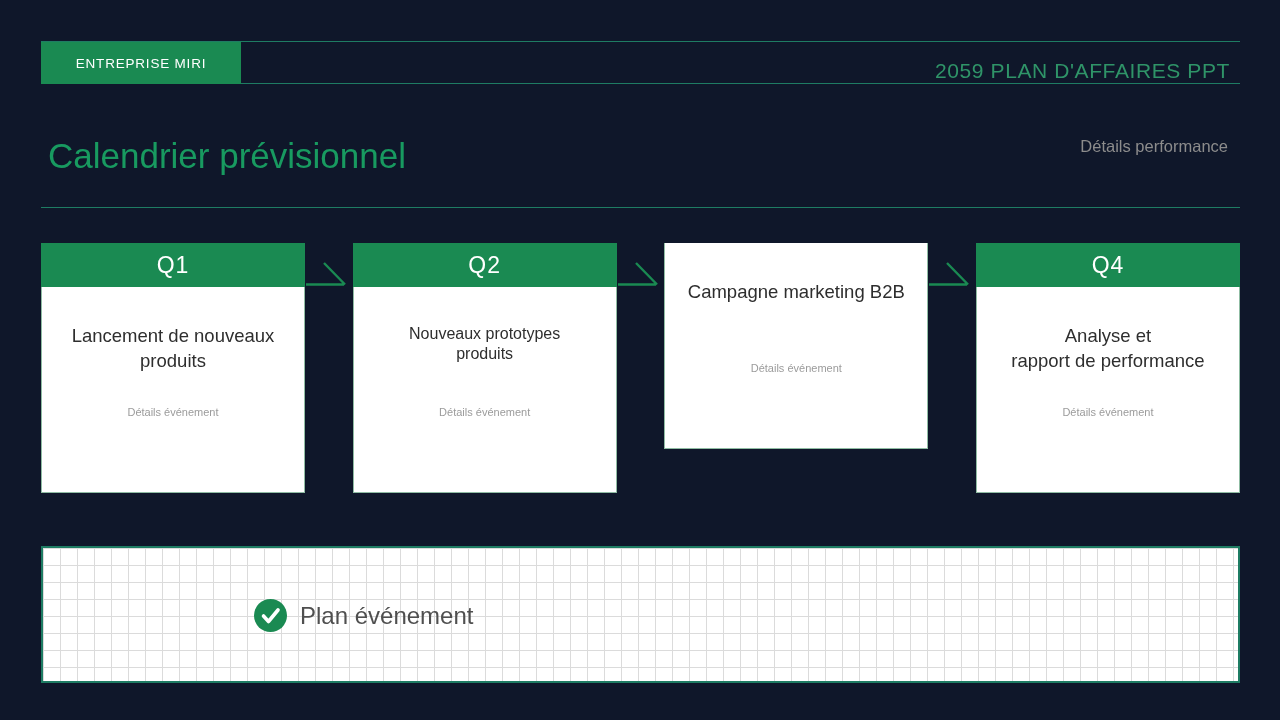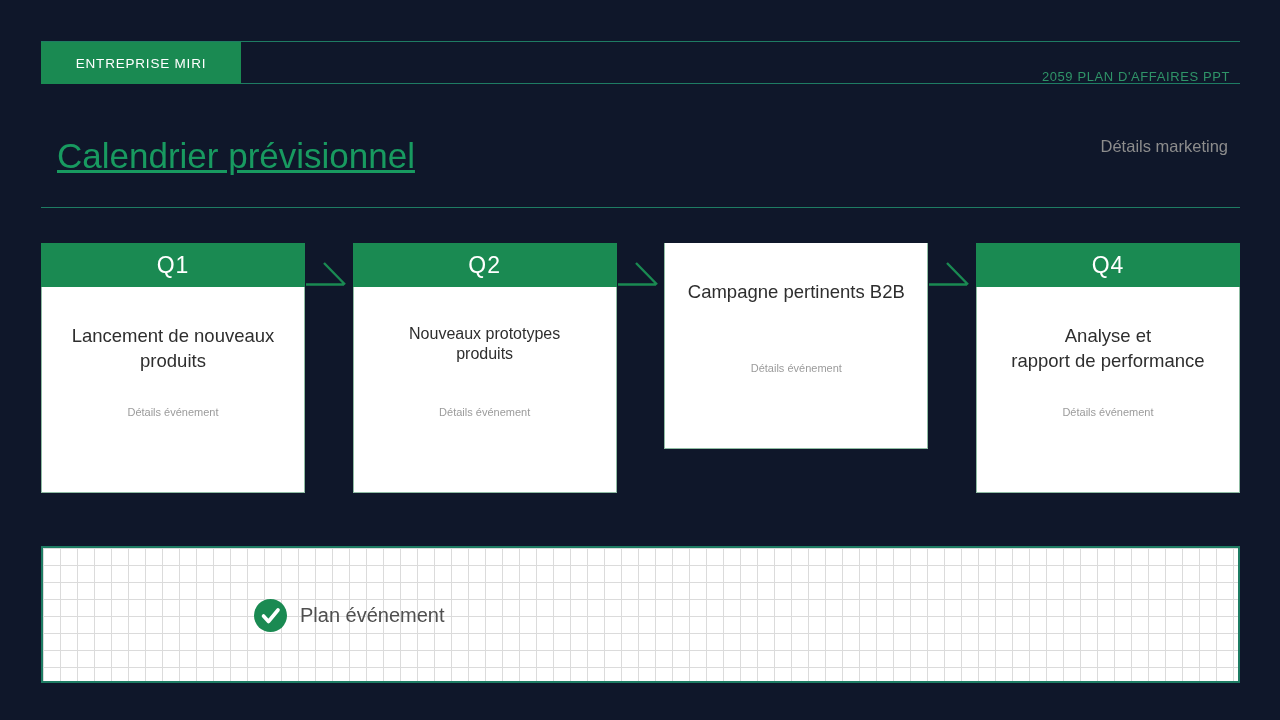--- a/index.html
+++ b/index.html
@@ -16,25 +16,25 @@
   }
   html,body{margin:0;padding:0;background:#fff;}
   body{width:1280px;height:720px;font-family:"Liberation Sans", sans-serif;}
   .slide{position:relative;width:1280px;height:720px;background:#0f172a;overflow:hidden;}
 
   
   .header-band{position:absolute;left:41px;top:41px;width:1199px;height:43px;
     box-sizing:border-box;border-top:1px solid var(--line);border-bottom:1px solid var(--line);}
   .company-badge{position:absolute;left:0;top:0;width:200px;height:42px;background:var(--accent);
     color:#ffffff;font-size:13.5px;letter-spacing:.8px;display:flex;align-items:center;justify-content:center;}
-  .deck-title{position:absolute;right:10px;top:14px;height:42px;line-height:42px;
-    color:var(--doc-title-text);font-size:13px;letter-spacing:.6px;}
+  .deck-title{position:absolute;right:10px;top:8px;height:42px;line-height:42px;
+    color:var(--doc-title-text);font-size:21px;letter-spacing:.6px;}
 
   
-  .page-title{position:absolute;left:57px;top:136px;font-size:35px;color:var(--title);text-decoration:underline;}
+  .page-title{position:absolute;left:48px;top:136px;font-size:35px;color:var(--title);}
   .details-note{position:absolute;right:52px;top:137px;font-size:16.5px;color:var(--details-note);}
   .divider{position:absolute;left:41px;top:207px;width:1199px;height:1px;background:var(--line);}
 
   
   .cards{position:absolute;left:41px;top:243px;width:1199px;height:270px;
     display:flex;justify-content:space-between;}
   .card{position:relative;width:264px;box-sizing:border-box;}
   .card-header{height:44px;background:var(--accent);color:#fff;font-size:23px;letter-spacing:1px;
     display:flex;align-items:center;justify-content:center;}
   .card-body{box-sizing:border-box;height:206px;background:#fff;border:1px solid var(--card-border);
@@ -45,34 +45,34 @@
   .flow-arrow{position:absolute;top:17px;left:263px;width:46px;height:28px;}
   .flow-arrow svg{display:block;}
 
   
   .notes-panel{position:absolute;left:41px;top:546px;width:1199px;height:137px;box-sizing:border-box;
     border:2px solid var(--line);background-color:#ffffff;
     background-image:linear-gradient(to right, var(--grid-line) 1px, transparent 1px),
                      linear-gradient(to bottom, var(--grid-line) 1px, transparent 1px);
     background-size:17px 17px;}
   .footer-note-row{position:absolute;left:211px;top:51px;display:flex;align-items:center;gap:13px;}
-  .footer-note{font-size:20px;color:var(--note-text);}
+  .footer-note{font-size:24px;color:var(--note-text);}
 </style>
 </head>
 <body>
 
 <div class="slide">
 
   <div class="header-band">
     <div class="company-badge">ENTREPRISE MIRI</div>
     <div class="deck-title">2059 PLAN D'AFFAIRES PPT</div>
   </div>
 
   <div class="page-title">Calendrier prévisionnel</div>
-  <div class="details-note">Détails marketing</div>
+  <div class="details-note">Détails performance</div>
   <div class="divider"></div>
 
   <div class="cards">
 
     <div class="card">
       <div class="card-header">Q1</div>
       <div class="card-body">
         <div class="event-title">Lancement de nouveaux
 produits</div>
         <div class="event-details">Détails événement</div>
@@ -93,21 +93,21 @@
       </div>
       <div class="flow-arrow">
         <svg width="46" height="28" viewBox="0 0 46 28">
           <path d="M2,24.5 H40 M20,3 L41,24.5" stroke="#1A8A52" stroke-width="2.4" fill="none"></path>
         </svg>
       </div>
     </div>
 
     <div class="card">
       <div class="card-body">
-        <div class="event-title">Campagne pertinents B2B</div>
+        <div class="event-title">Campagne marketing B2B</div>
         <div class="event-details">Détails événement</div>
       </div>
       <div class="flow-arrow">
         <svg width="46" height="28" viewBox="0 0 46 28">
           <path d="M2,24.5 H40 M20,3 L41,24.5" stroke="#1A8A52" stroke-width="2.4" fill="none"></path>
         </svg>
       </div>
     </div>
 
     <div class="card">

